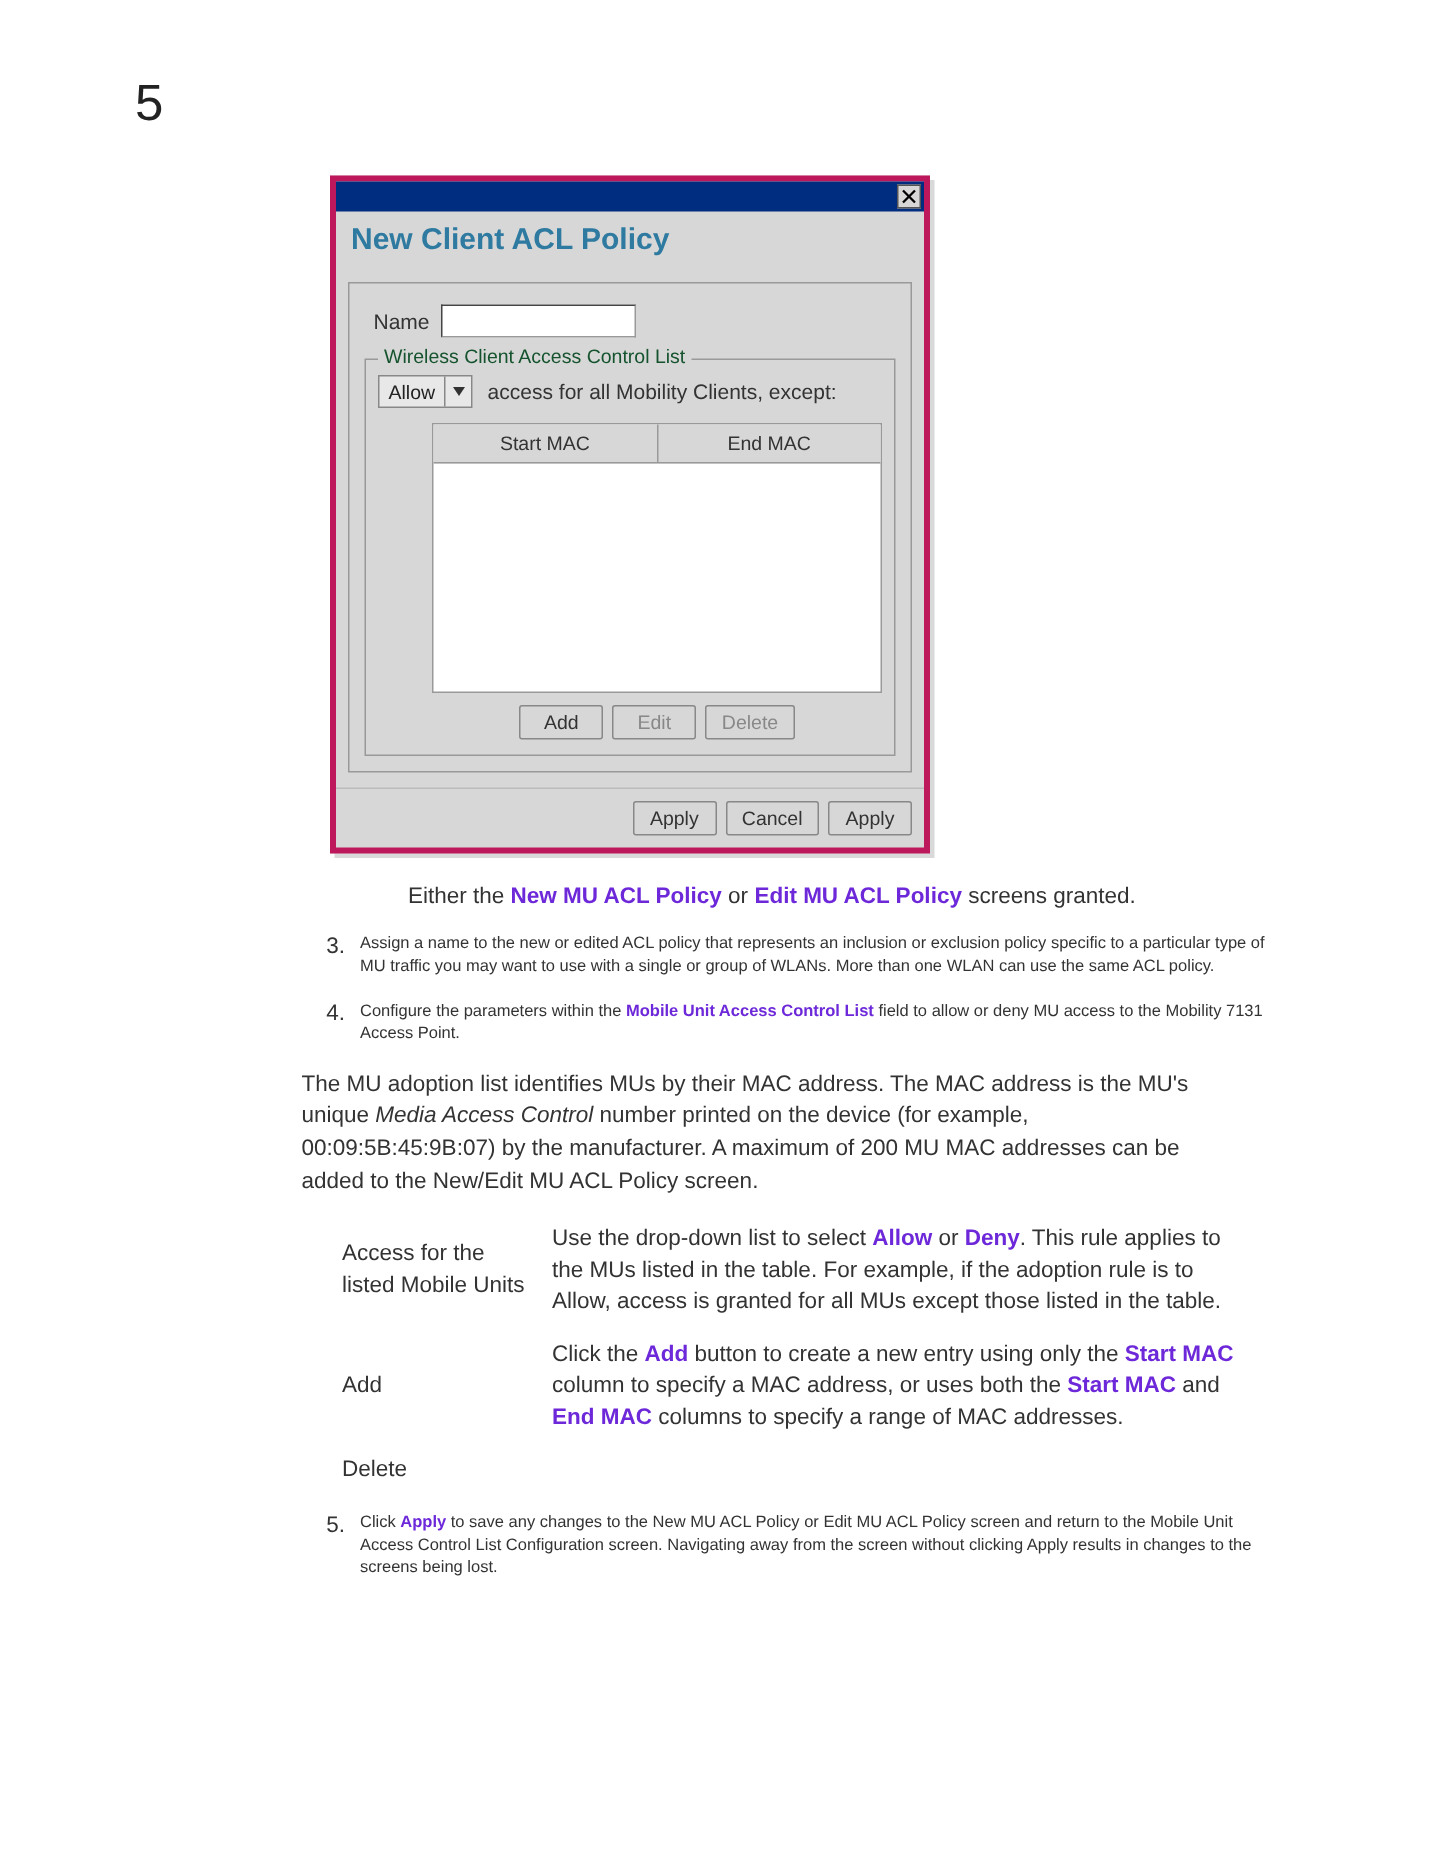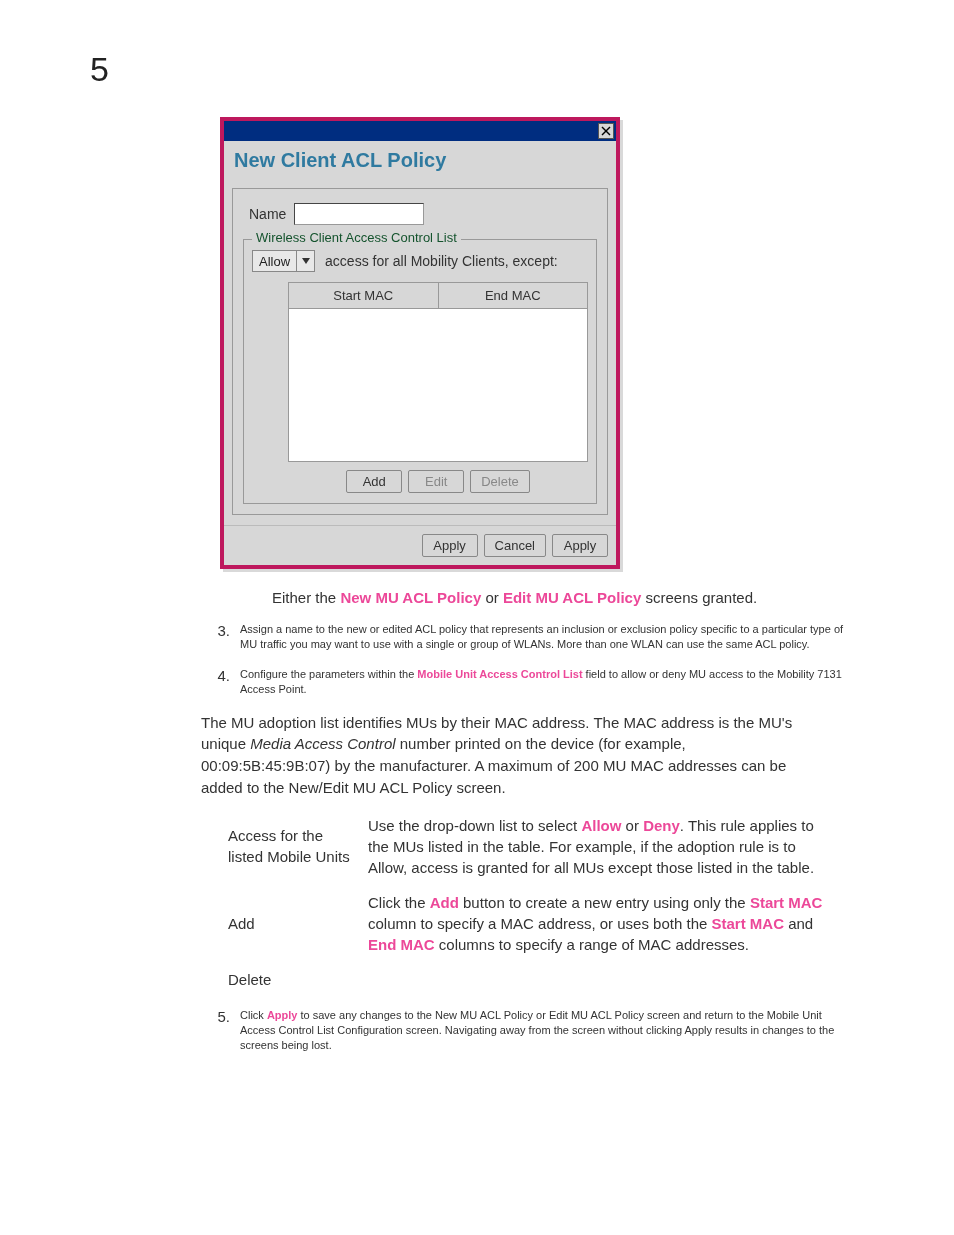--- a/index.html
+++ b/index.html
@@ -153,21 +153,21 @@
     margin-left: 111px;
     margin-bottom: 16px;
     font-size: 15px;
     line-height: 1.45;
     padding-right: 60px;
   }
   .def-table { margin-left: 138px; padding-right: 40px; margin-bottom: 18px; }
   .def-row { display: flex; margin-bottom: 14px; font-size: 15px; line-height: 1.4; color: #333; align-items: center; }
   .def-term { width: 140px; padding-right: 10px; }
   .def-desc { flex: 1; }
-  b { font-weight: bold; color: #ec4899; }
+  b { font-weight: bold; color: #6d28d9; }
   i { font-style: italic; }
 </style>
 </head>
 <body>
 
 <div class="page">
 
   <div class="chapter-number">5</div>
 
   <div class="dialog-wrap">

